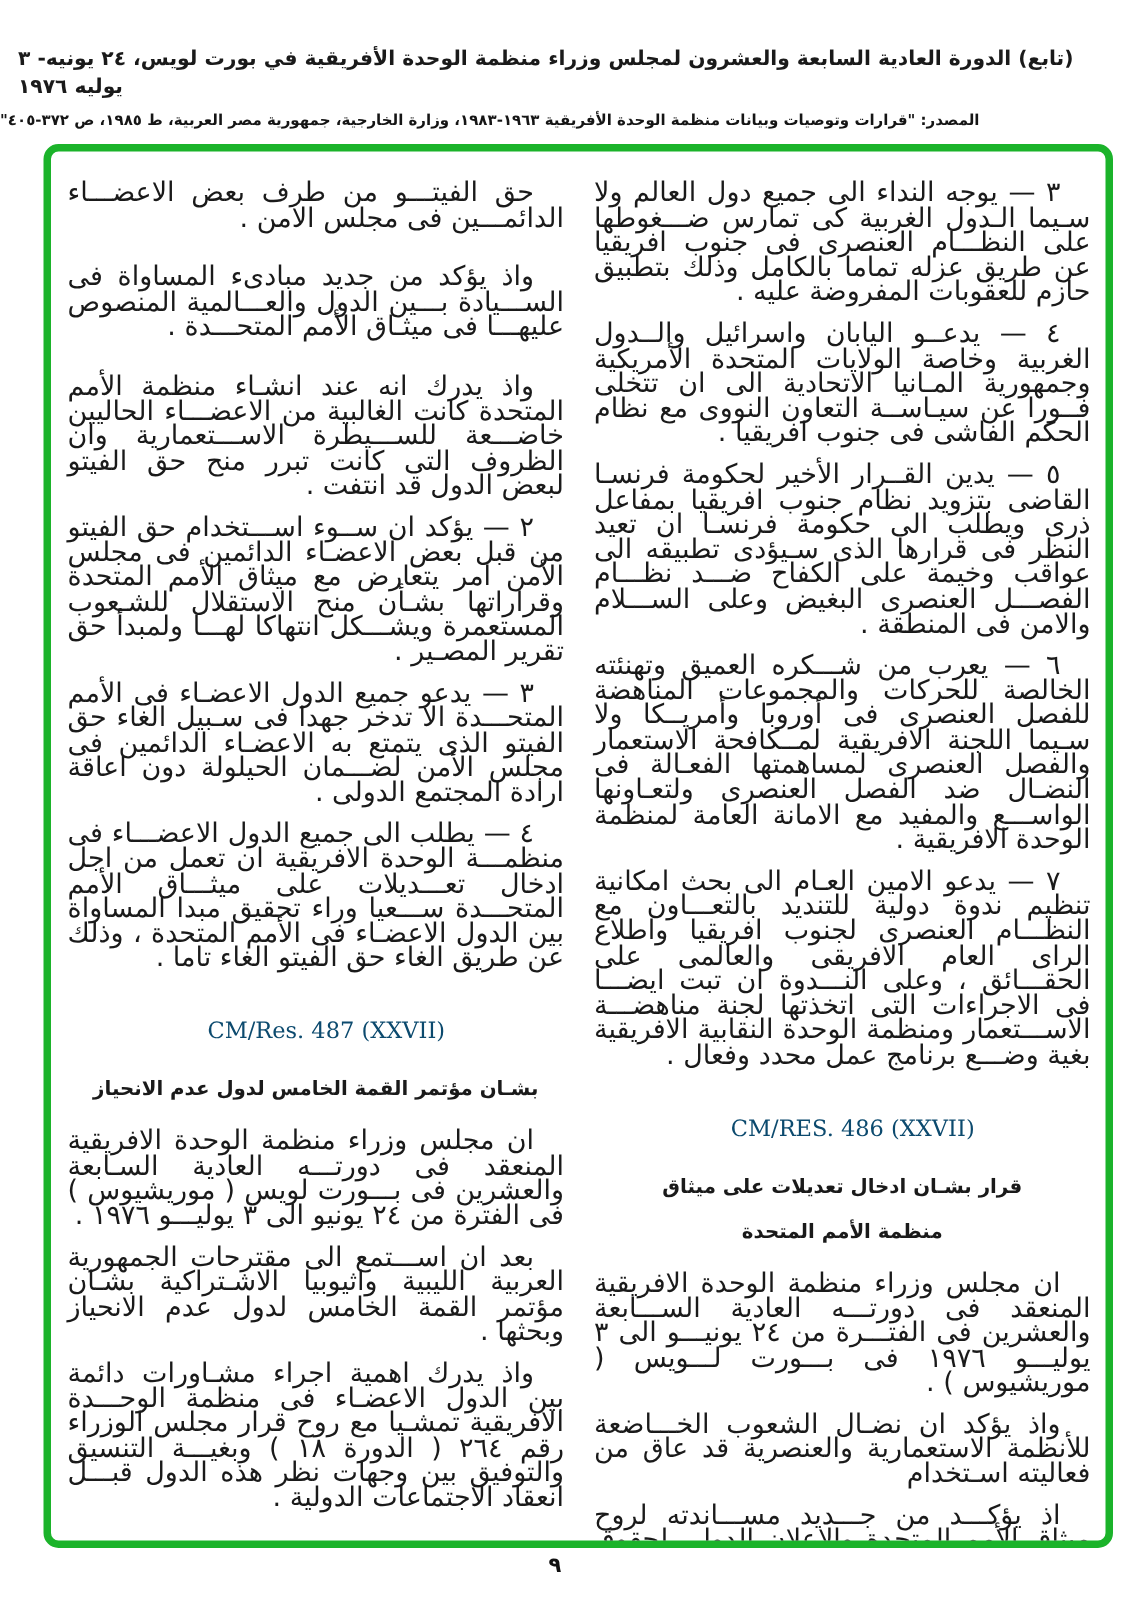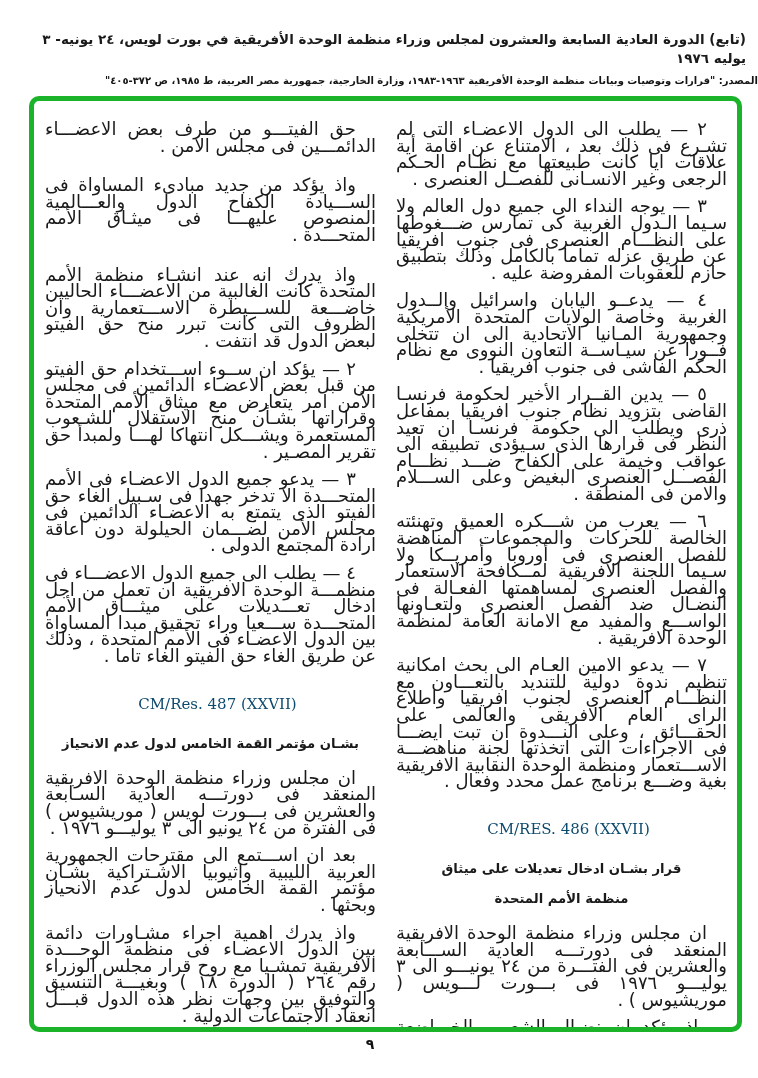--- a/index.html
+++ b/index.html
@@ -11,21 +11,21 @@
     width: 758px;
     height: 1078px;
     position: relative;
     font-family: "DejaVu Sans", sans-serif;
     color: #1a1a1a;
     overflow: hidden;
   }
   
   .page-header {
     direction: rtl;
-    text-align: right;
+    text-align: left;
     padding-top: 30px;
   }
   .page-header .hdr-line1 {
     font-size: 13.5px;
     font-weight: bold;
     letter-spacing: 0;
     line-height: 1.4;
     padding: 0 12px;
   }
   .page-header .hdr-line2 {
@@ -102,42 +102,41 @@
 
 <header class="page-header">
   <div class="hdr-line1">(تابع) الدورة العادية السابعة والعشرون لمجلس وزراء منظمة الوحدة الأفريقية في بورت لويس، ٢٤ يونيه- ٣ يوليه ١٩٧٦</div>
   <div class="hdr-line2">المصدر: "قرارات وتوصيات وبيانات منظمة الوحدة الأفريقية ١٩٦٣-١٩٨٣، وزارة الخارجية، جمهورية مصر العربية، ط ١٩٨٥، ص ٣٧٢-٤٠٥"</div>
 </header>
 
 <div class="content-box">
   <div class="columns">
 
     <div class="col">
-      <p class="para">٢ — يطلب الى الدول الاعضـاء التى لم تشـرع فى ذلك بعد ، الامتناع عن اقامة أية علاقات ايا كانت طبيعتها مع نظـام الحـكم الرجعى وغير الانسـانى للفصــل العنصرى .</p>
       <p class="para">٣ — يوجه النداء الى جميع دول العالم ولا سـيما الـدول الغربية كى تمارس ضـــغوطها على النظـــام العنصرى فى جنوب افريقيا عن طريق عزله تماما بالكامل وذلك بتطبيق حازم للعقوبات المفروضة عليه .</p>
       <p class="para">٤ — يدعــو اليابان واسرائيل والــدول الغربية وخاصة الولايات المتحدة الأمريكية وجمهورية المـانيا الاتحادية الى ان تتخلى فــورا عن سيـاســة التعاون النووى مع نظام الحكم الفاشى فى جنوب افريقيا .</p>
       <p class="para">٥ — يدين القــرار الأخير لحكومة فرنسـا القاضى بتزويد نظام جنوب افريقيا بمفاعل ذرى ويطلب الى حكومة فرنسـا ان تعيد النظر فى قرارها الذى سـيؤدى تطبيقه الى عواقب وخيمة على الكفاح ضـــد نظـــام الفصـــل العنصرى البغيض وعلى الســـلام والامن فى المنطقة .</p>
       <p class="para">٦ — يعرب من شـــكره العميق وتهنئته الخالصة للحركات والمجموعات المناهضة للفصل العنصرى فى أوروبا وأمريــكا ولا سـيما اللجنة الافريقية لمــكافحة الاستعمار والفصل العنصرى لمساهمتها الفعـالة فى النضـال ضد الفصل العنصرى ولتعـاونها الواســـع والمفيد مع الامانة العامة لمنظمة الوحدة الافريقية .</p>
       <p class="para">٧ — يدعو الامين العـام الى بحث امكانية تنظيم ندوة دولية للتنديد بالتعـــاون مع النظـــام العنصرى لجنوب افريقيا واطلاع الراى العام الافريقى والعالمى على الحقـــائق ، وعلى النـــدوة ان تبت ايضـــا فى الاجراءات التى اتخذتها لجنة مناهضـــة الاســـتعمار ومنظمة الوحدة النقابية الافريقية بغية وضـــع برنامج عمل محدد وفعال .</p>
 
       <div class="res-label">CM/RES. 486 (XXVII)</div>
 
       <div class="res-heading">
         <span class="h-line">قرار بشـان ادخال تعديلات على ميثاق</span>
         <span class="h-line">منظمة الأمم المتحدة</span>
       </div>
 
       <p class="para">ان مجلس وزراء منظمة الوحدة الافريقية المنعقد فى دورتـــه العادية الســـابعة والعشرين فى الفتـــرة من ٢٤ يونيـــو الى ٣ يوليـــو ١٩٧٦ فى بـــورت لـــويس ( موريشيوس ) .</p>
       <p class="para">واذ يؤكد ان نضـال الشعوب الخـــاضعة للأنظمة الاستعمارية والعنصرية قد عاق من فعاليته اسـتخدام</p>
       <p class="para">اذ يؤكـــد من جـــديد مســـاندته لروح ميثاق الأمم المتحدة والاعلان الدولى لحقوق الانسـان .</p>
     </div>
 
     <div class="col">
       <p class="para gap-lg">حق الفيتـــو من طرف بعض الاعضـــاء الدائمـــين فى مجلس الامن .</p>
-      <p class="para gap-lg">واذ يؤكد من جديد مبادىء المساواة فى الســـيادة الكفاح الدول والعـــالمية المنصوص عليهـــا فى ميثـاق الأمم المتحـــدة .</p>
+      <p class="para gap-lg">واذ يؤكد من جديد مبادىء المساواة فى الســـيادة بـــين الدول والعـــالمية المنصوص عليهـــا فى ميثـاق الأمم المتحـــدة .</p>
       <p class="para">واذ يدرك انه عند انشـاء منظمة الأمم المتحدة كانت الغالبية من الاعضـــاء الحاليين خاضـــعة للســـيطرة الاســـتعمارية وان الظروف التى كانت تبرر منح حق الفيتو لبعض الدول قد انتفت .</p>
       <p class="para">٢ — يؤكد ان ســوء اســـتخدام حق الفيتو من قبل بعض الاعضـاء الدائمين فى مجلس الأمن امر يتعارض مع ميثاق الأمم المتحدة وقراراتها بشـأن منح الاستقلال للشـعوب المستعمرة ويشـــكل انتهاكا لهـــا ولمبدأ حق تقرير المصـير .</p>
       <p class="para">٣ — يدعو جميع الدول الاعضـاء فى الأمم المتحـــدة الا تدخر جهدا فى سـبيل الغاء حق الفيتو الذى يتمتع به الاعضـاء الدائمين فى مجلس الأمن لضـــمان الحيلولة دون اعاقة ارادة المجتمع الدولى .</p>
       <p class="para">٤ — يطلب الى جميع الدول الاعضـــاء فى منظمـــة الوحدة الافريقية ان تعمل من اجل ادخال تعـــديلات على ميثـــاق الأمم المتحـــدة ســـعيا وراء تحقيق مبدا المساواة بين الدول الاعضـاء فى الأمم المتحدة ، وذلك عن طريق الغاء حق الفيتو الغاء تاما .</p>
 
       <div class="res-label">CM/Res. 487 (XXVII)</div>
 
       <div class="res-heading">
         <span class="h-line">بشـان مؤتمر القمة الخامس لدول عدم الانحياز</span>
       </div>

